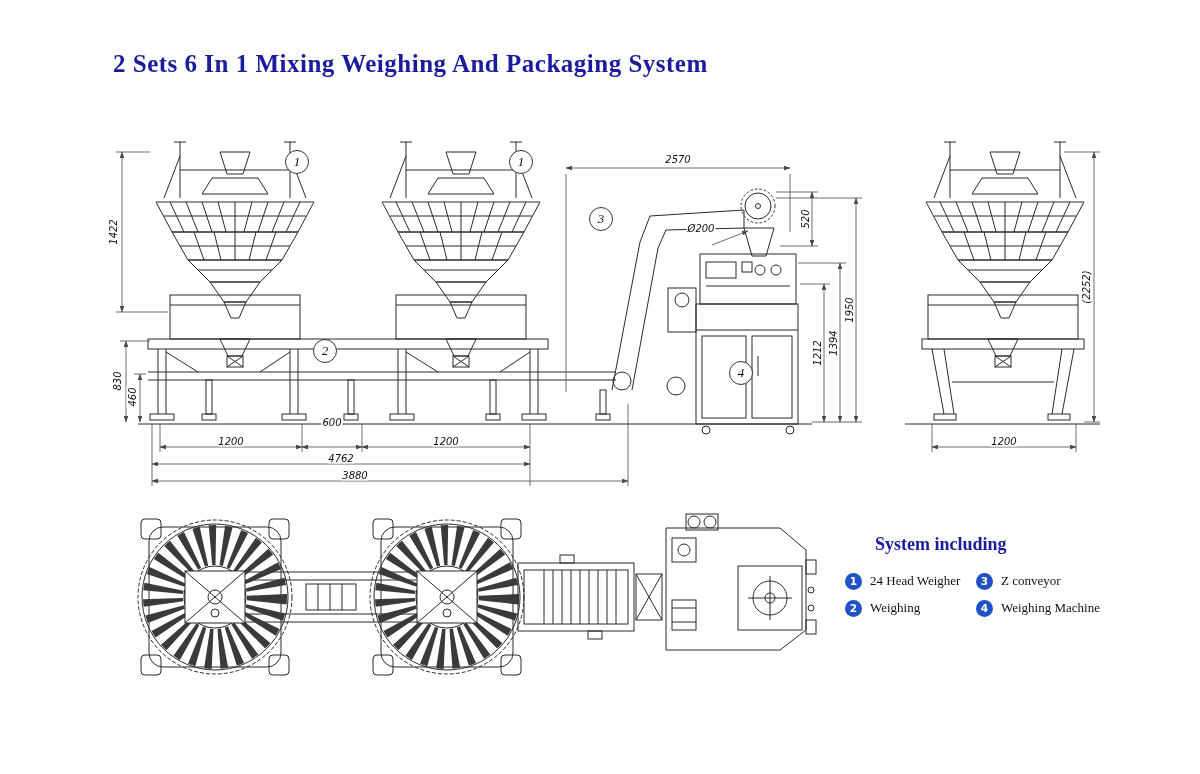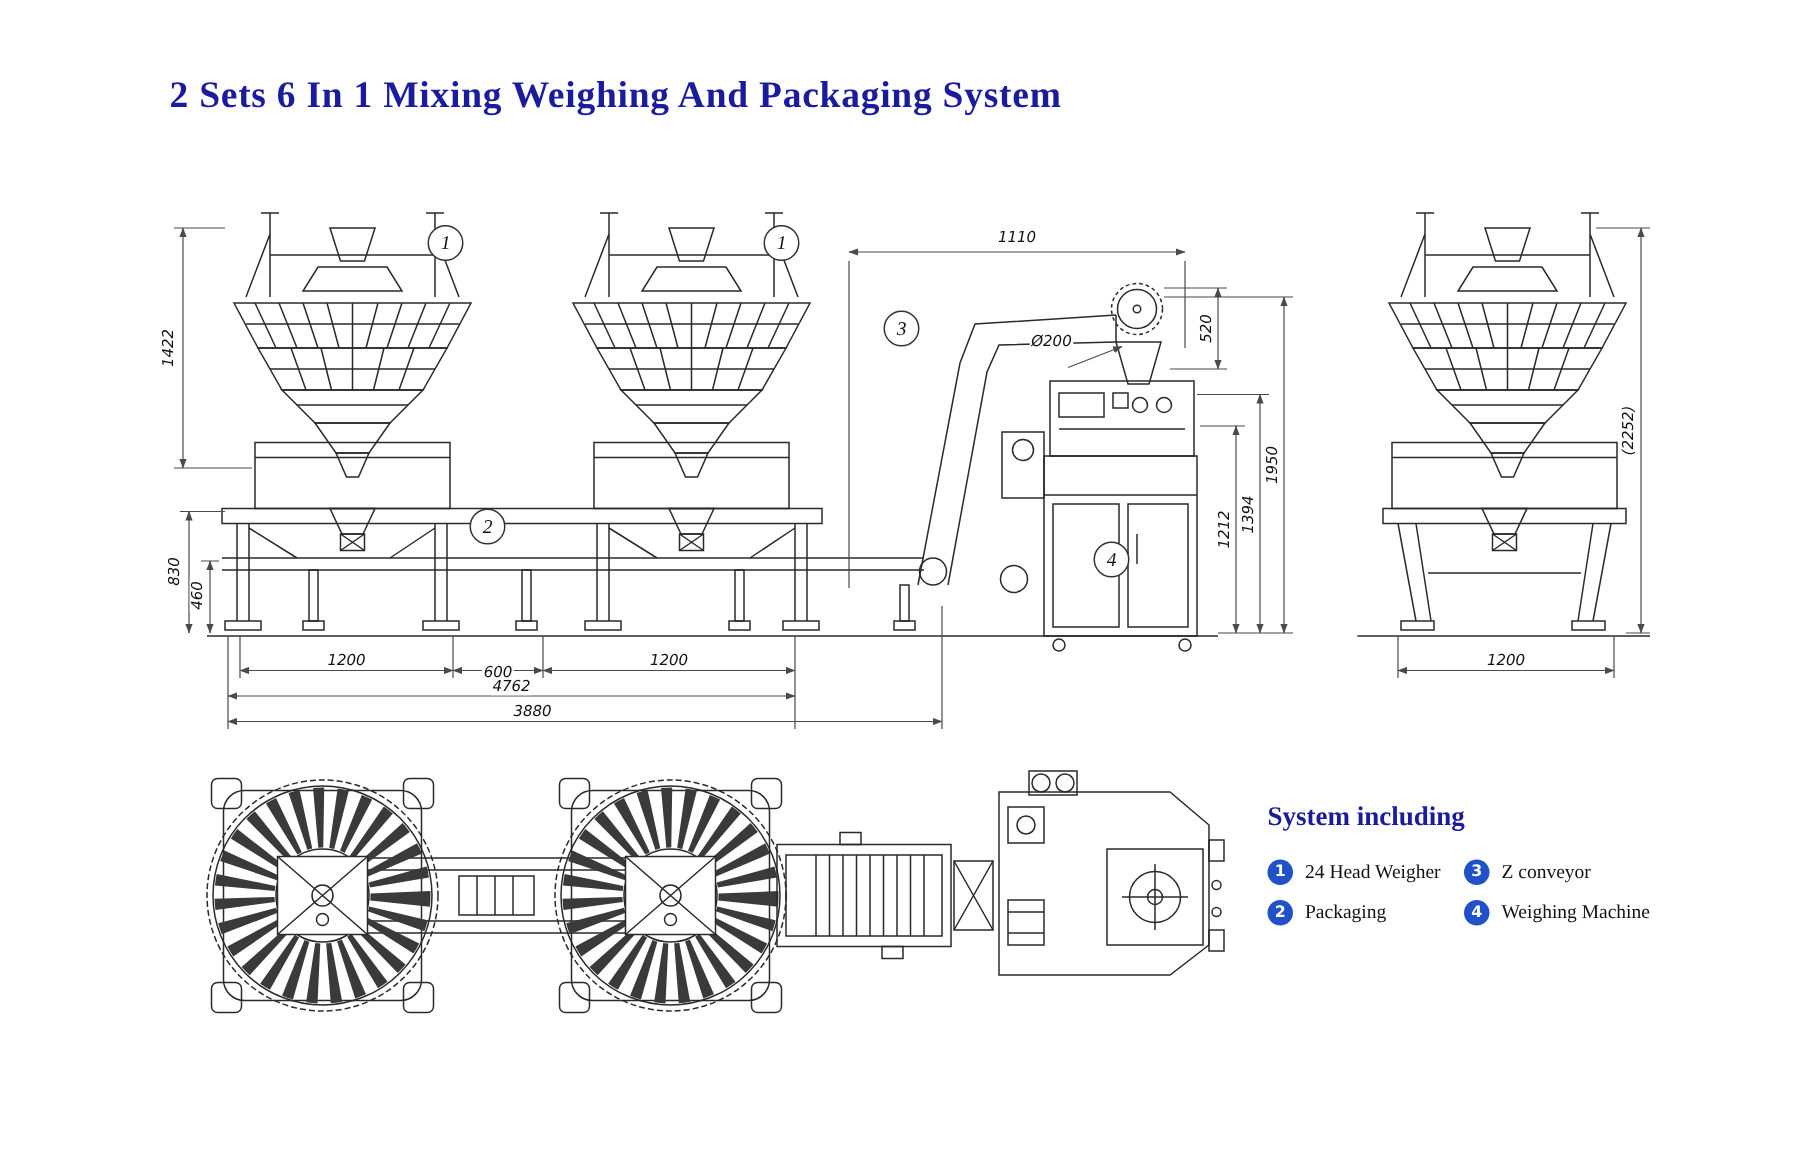--- a/index.html
+++ b/index.html
@@ -11,21 +11,21 @@
   .ln{stroke:#2a2a2a;fill:none;stroke-width:1;}
   .dm{stroke:#4a4a4a;fill:none;stroke-width:.8;}
   .arr{marker-start:url(#ar);marker-end:url(#ar);}
   .arr1{marker-end:url(#ar);}
   .dim{position:absolute;font:italic 10px "DejaVu Sans",sans-serif;color:#111;
        transform:translate(-50%,-50%);white-space:nowrap;background:#fff;padding:0 1px;}
   .dim.v{transform:translate(-50%,-50%) rotate(-90deg);}
   .callout{position:absolute;width:22px;height:22px;border:1.2px solid #333;border-radius:50%;
            background:#fff;display:flex;align-items:center;justify-content:center;
            font:italic 13px "Liberation Serif",serif;color:#111;transform:translate(-50%,-50%);}
-  .legend-title{position:absolute;left:845px;top:534px;font:bold 18px "Liberation Serif",serif;
+  .legend-title{position:absolute;left:875px;top:534px;font:bold 18px "Liberation Serif",serif;
                 color:#1b1b9d;white-space:nowrap;}
   .legend-item{position:absolute;display:flex;align-items:center;gap:8px;height:20px;}
   .lnum{width:17px;height:17px;border-radius:50%;background:#2151c6;color:#fff;
         font:bold 10.5px "DejaVu Sans",sans-serif;display:flex;align-items:center;justify-content:center;flex:0 0 17px;}
   .llabel{font:13px "Liberation Serif",serif;color:#111;white-space:nowrap;text-align:center;}
 </style>
 </head>
 <body>
 
 <div class="canvas">
@@ -218,25 +218,25 @@
       <line class="dm arr" x1="932" y1="447" x2="1076" y2="447"></line>
 
       <line class="dm arr1" x1="712" y1="245" x2="748" y2="231"></line>
     </g>
   </svg>
 
   <div class="dim v" style="left:113px;top:232px">1422</div>
   <div class="dim v" style="left:117px;top:381px">830</div>
   <div class="dim v" style="left:132px;top:397px">460</div>
   <div class="dim" style="left:231px;top:441px">1200</div>
-  <div class="dim" style="left:332px;top:449px">600</div>
+  <div class="dim" style="left:332px;top:422px">600</div>
   <div class="dim" style="left:446px;top:441px">1200</div>
   <div class="dim" style="left:341px;top:458px">4762</div>
   <div class="dim" style="left:355px;top:475px">3880</div>
-  <div class="dim" style="left:678px;top:159px">1110</div>
+  <div class="dim" style="left:678px;top:159px">2570</div>
   <div class="dim v" style="left:805px;top:219px">520</div>
   <div class="dim" style="left:701px;top:228px">Ø200</div>
   <div class="dim v" style="left:817px;top:353px">1212</div>
   <div class="dim v" style="left:833px;top:343px">1394</div>
   <div class="dim v" style="left:849px;top:310px">1950</div>
   <div class="dim v" style="left:1086px;top:287px">(2252)</div>
   <div class="dim" style="left:1004px;top:441px">1200</div>
 
   <div class="callout" style="left:297px;top:162px">1</div>
   <div class="callout" style="left:521px;top:162px">1</div>
@@ -245,21 +245,21 @@
   <div class="callout" style="left:741px;top:373px">4</div>
 
   <div class="legend-title">System including</div>
 
   <div class="legend-item" style="left:845px;top:571px">
     <span class="lnum">1</span>
     <span class="llabel">24 Head Weigher</span>
   </div>
   <div class="legend-item" style="left:845px;top:598px">
     <span class="lnum">2</span>
-    <span class="llabel">Packaging</span>
+    <span class="llabel">Weighing</span>
   </div>
   <div class="legend-item" style="left:976px;top:571px">
     <span class="lnum">3</span>
     <span class="llabel">Z conveyor</span>
   </div>
   <div class="legend-item" style="left:976px;top:598px">
     <span class="lnum">4</span>
     <span class="llabel">Weighing Machine</span>
   </div>
 

